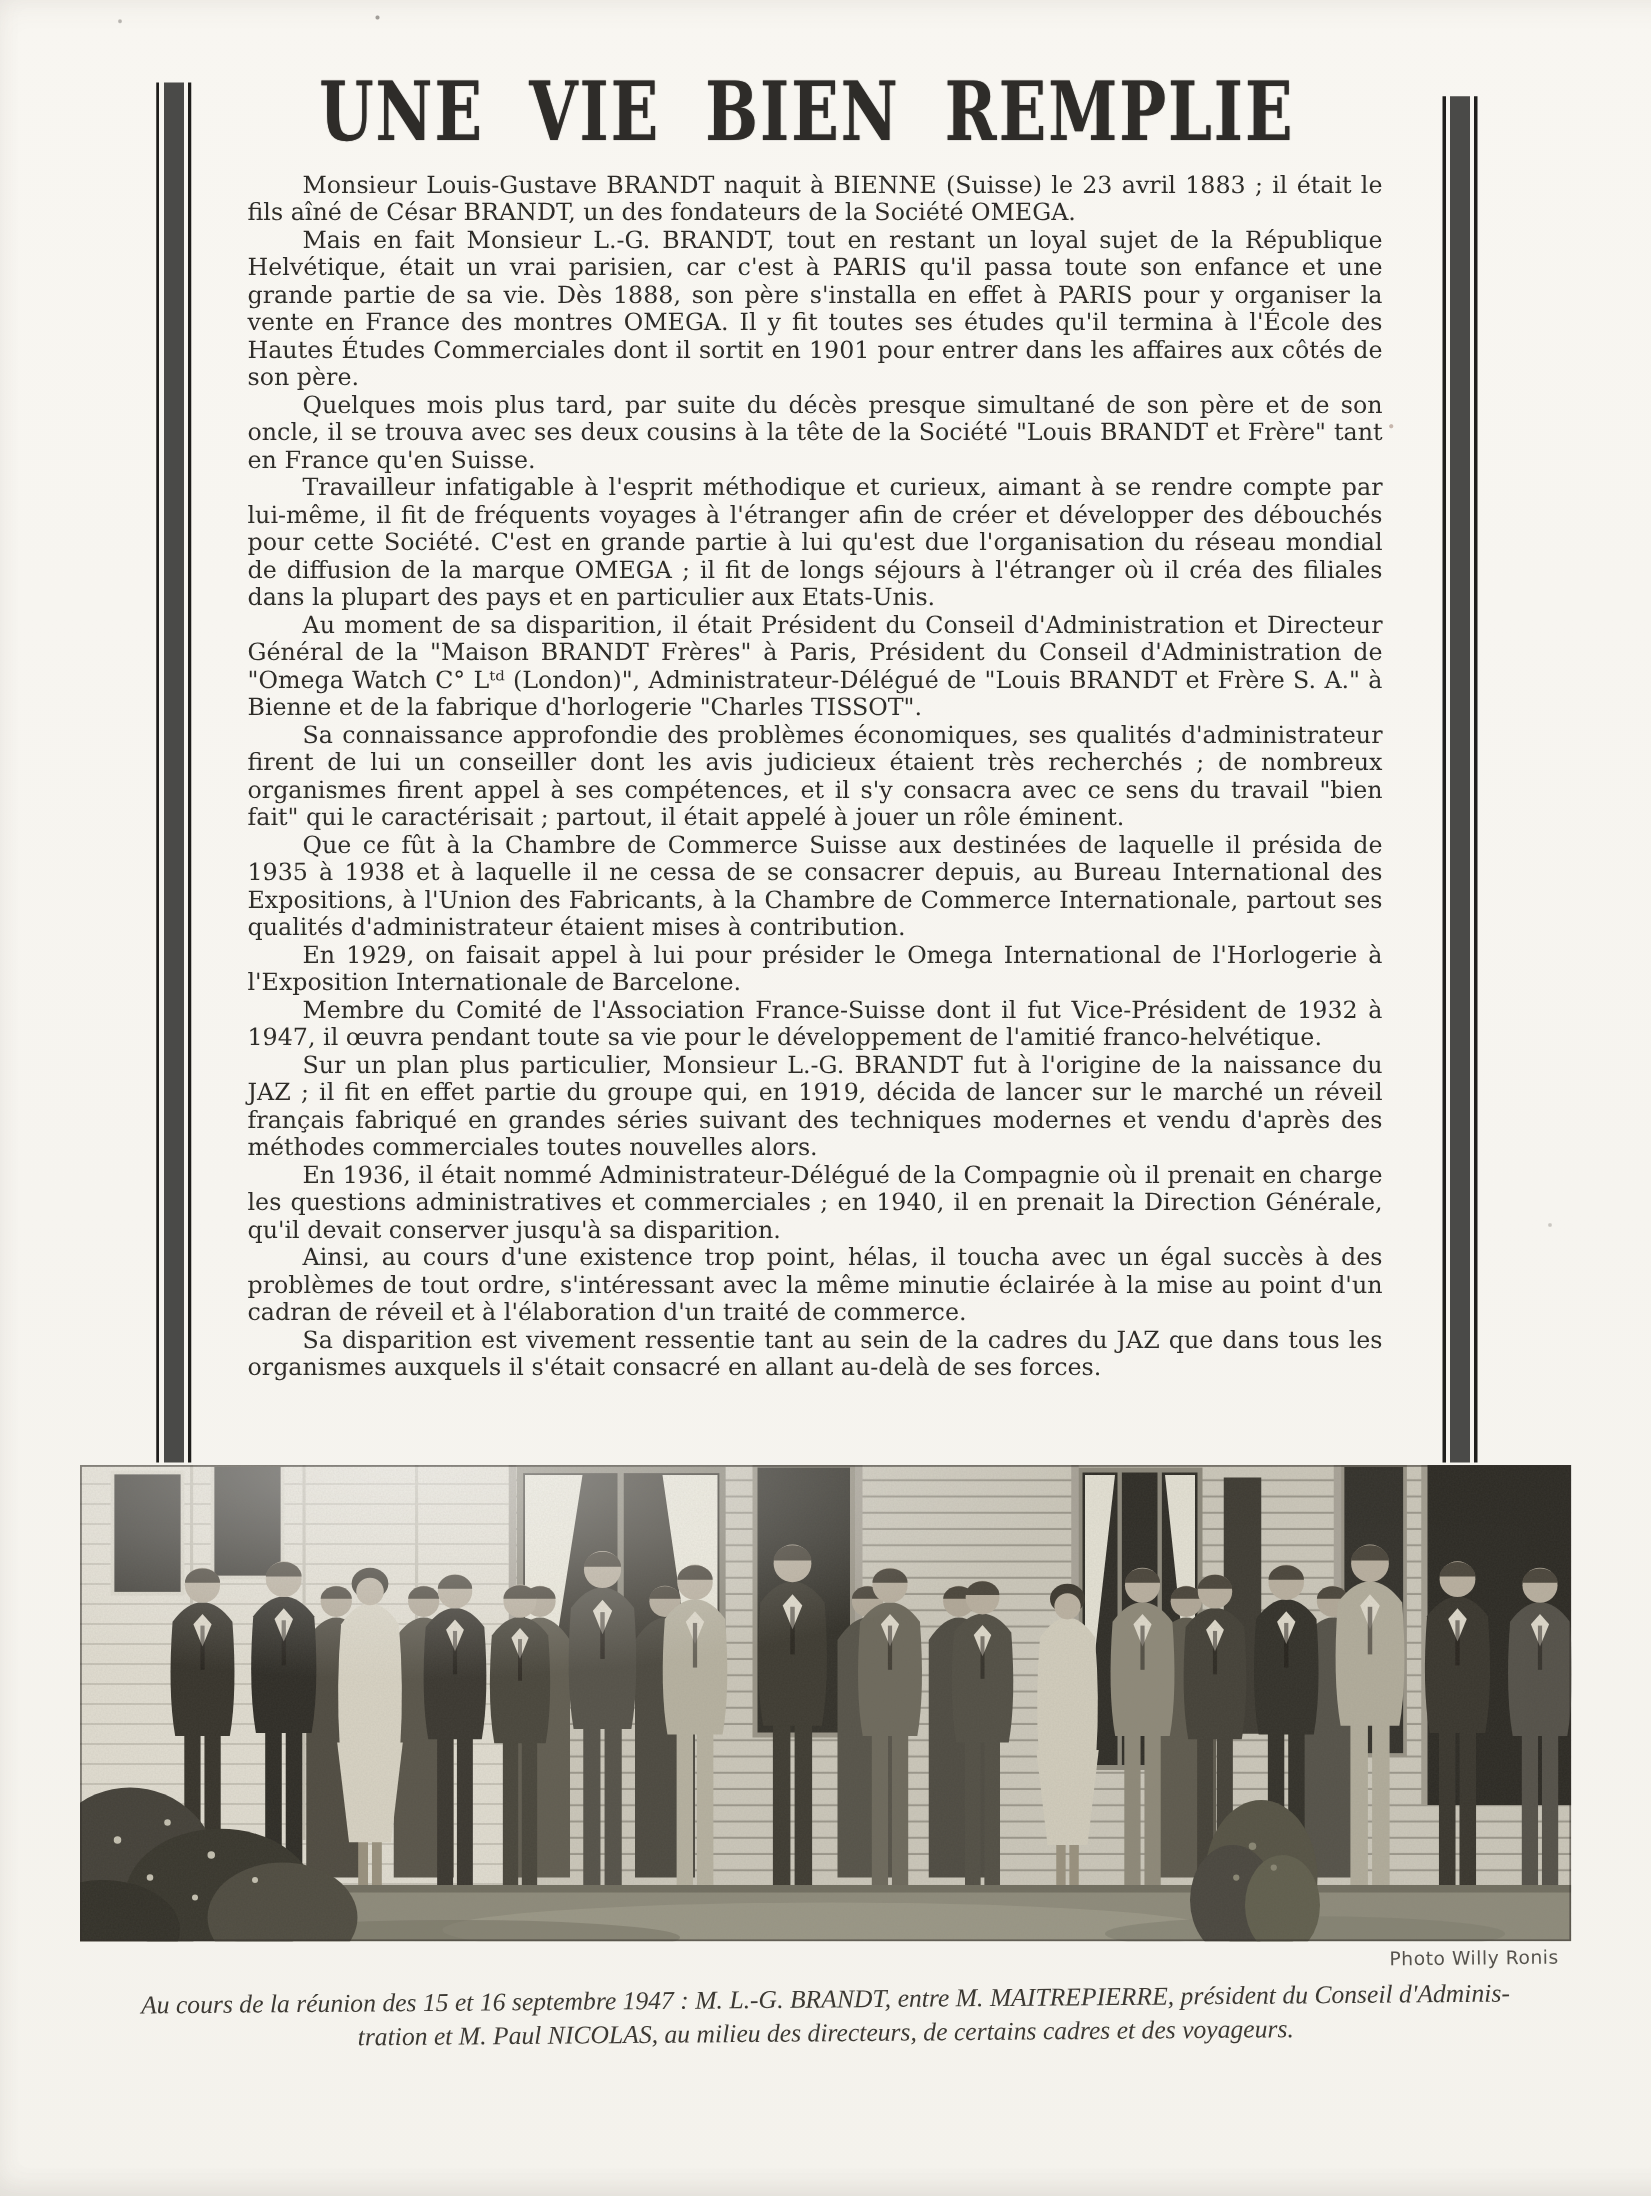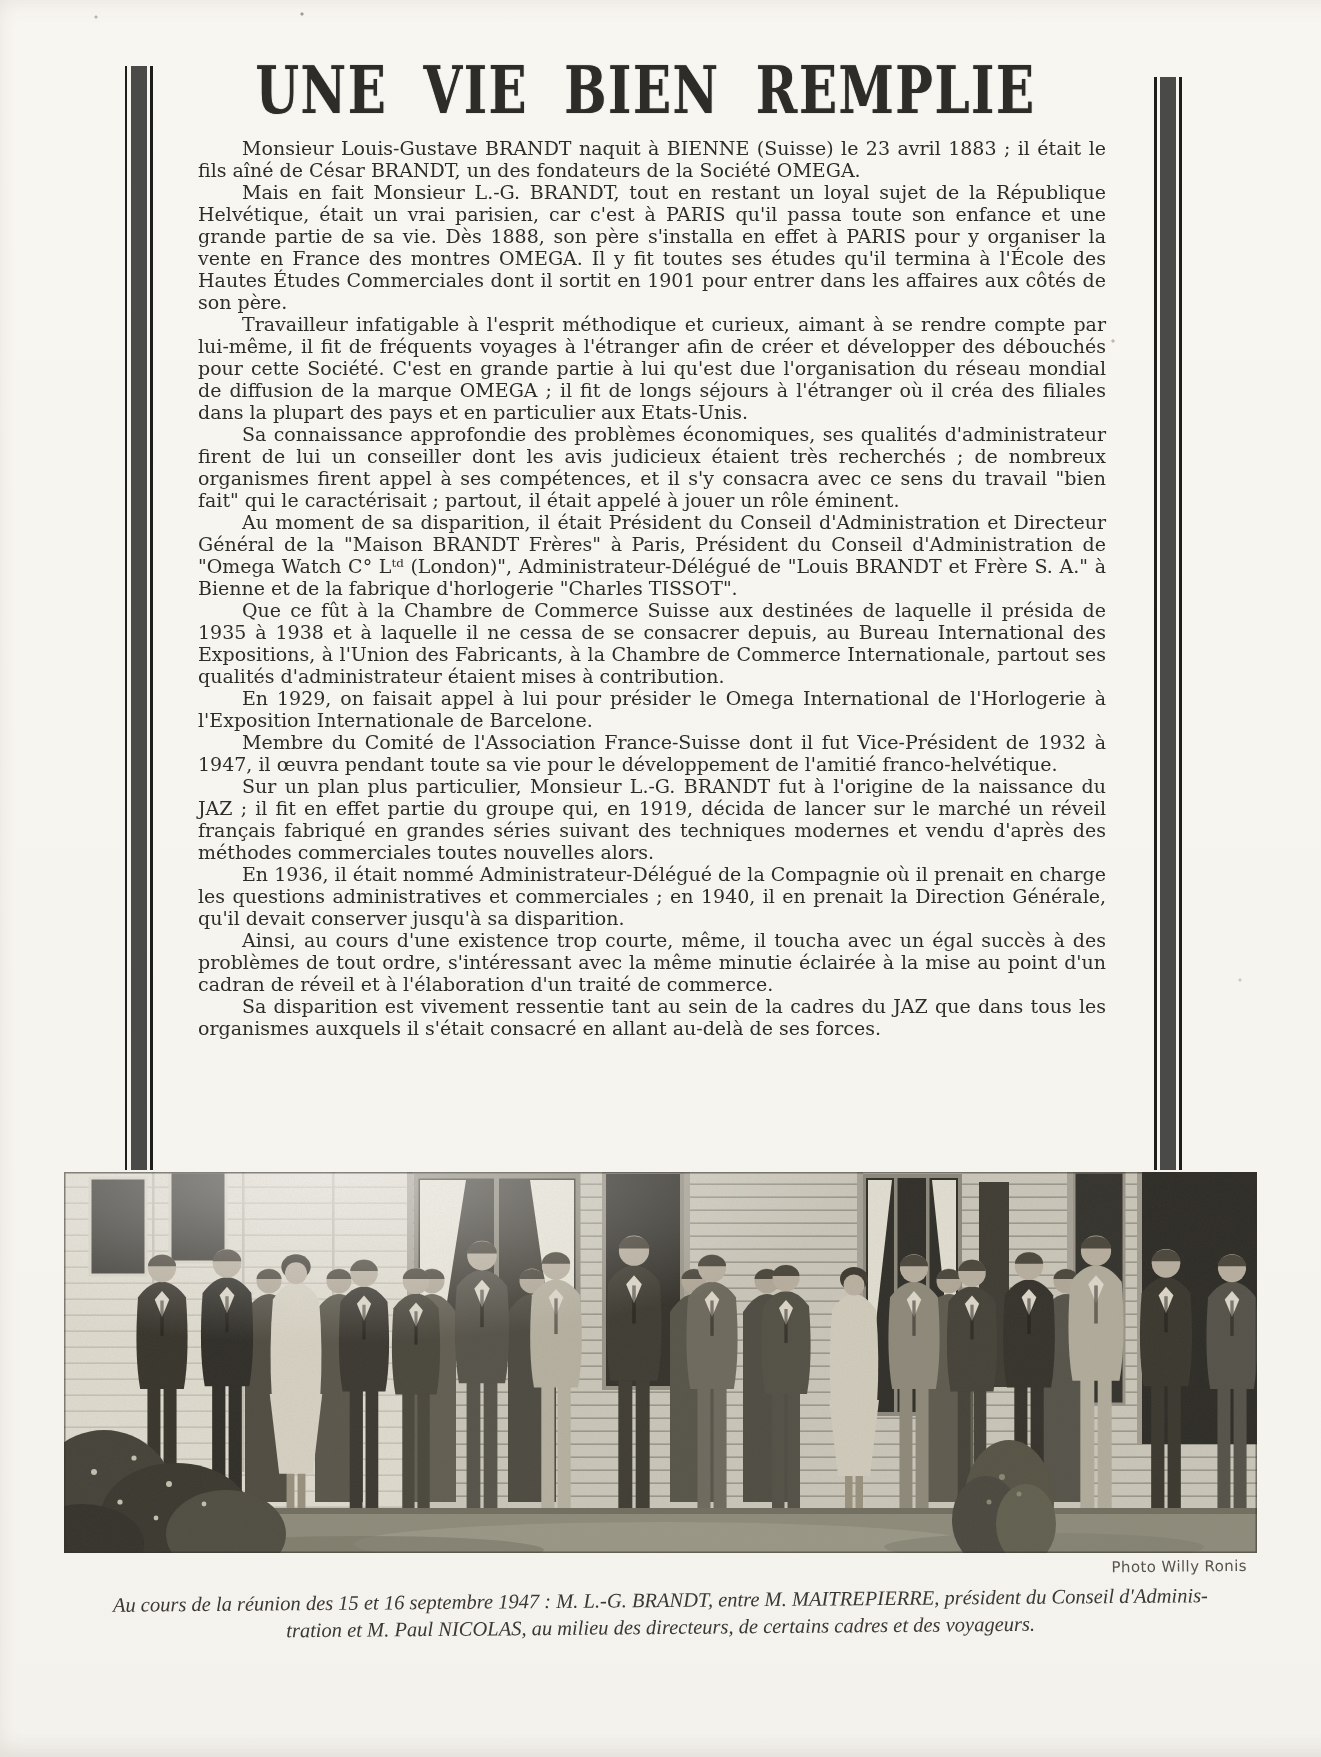--- a/index.html
+++ b/index.html
@@ -84,29 +84,30 @@
     </div>
   <div class="rule-bar right">
       <div class="inner"></div>
     </div>
 
   <div class="title">UNE VIE BIEN REMPLIE</div>
 
   <div class="article">
     <p>Monsieur Louis-Gustave BRANDT naquit à BIENNE (Suisse) le 23 avril 1883 ; il était le fils aîné de César BRANDT, un des fondateurs de la Société OMEGA.</p>
     <p>Mais en fait Monsieur L.-G. BRANDT, tout en restant un loyal sujet de la République Helvétique, était un vrai parisien, car c'est à PARIS qu'il passa toute son enfance et une grande partie de sa vie. Dès 1888, son père s'installa en effet à PARIS pour y organiser la vente en France des montres OMEGA. Il y fit toutes ses études qu'il termina à l'École des Hautes Études Commerciales dont il sortit en 1901 pour entrer dans les affaires aux côtés de son père.</p>
+    <p>Quelques mois plus tard, par suite du décès presque simultané de son père et de son oncle, il se trouva avec ses deux cousins à la tête de la Société "Louis BRANDT et Frère" tant en France qu'en Suisse.</p>
     <p>Travailleur infatigable à l'esprit méthodique et curieux, aimant à se rendre compte par lui-même, il fit de fréquents voyages à l'étranger afin de créer et développer des débouchés pour cette Société. C'est en grande partie à lui qu'est due l'organisation du réseau mondial de diffusion de la marque OMEGA ; il fit de longs séjours à l'étranger où il créa des filiales dans la plupart des pays et en particulier aux Etats-Unis.</p>
+    <p>Au moment de sa disparition, il était Président du Conseil d'Administration et Directeur Général de la "Maison BRANDT Frères" à Paris, Président du Conseil d'Administration de "Omega Watch C° Lᵗᵈ (London)", Administrateur-Délégué de "Louis BRANDT et Frère S. A." à Bienne et de la fabrique d'horlogerie "Charles TISSOT".</p>
     <p>Sa connaissance approfondie des problèmes économiques, ses qualités d'administrateur firent de lui un conseiller dont les avis judicieux étaient très recherchés ; de nombreux organismes firent appel à ses compétences, et il s'y consacra avec ce sens du travail "bien fait" qui le caractérisait ; partout, il était appelé à jouer un rôle éminent.</p>
-    <p>Au moment de sa disparition, il était Président du Conseil d'Administration et Directeur Général de la "Maison BRANDT Frères" à Paris, Président du Conseil d'Administration de "Omega Watch C° Lᵗᵈ (London)", Administrateur-Délégué de "Louis BRANDT et Frère S. A." à Bienne et de la fabrique d'horlogerie "Charles TISSOT".</p>
     <p>Que ce fût à la Chambre de Commerce Suisse aux destinées de laquelle il présida de 1935 à 1938 et à laquelle il ne cessa de se consacrer depuis, au Bureau International des Expositions, à l'Union des Fabricants, à la Chambre de Commerce Internationale, partout ses qualités d'administrateur étaient mises à contribution.</p>
     <p>En 1929, on faisait appel à lui pour présider le Omega International de l'Horlogerie à l'Exposition Internationale de Barcelone.</p>
     <p>Membre du Comité de l'Association France-Suisse dont il fut Vice-Président de 1932 à 1947, il œuvra pendant toute sa vie pour le développement de l'amitié franco-helvétique.</p>
     <p>Sur un plan plus particulier, Monsieur L.-G. BRANDT fut à l'origine de la naissance du JAZ ; il fit en effet partie du groupe qui, en 1919, décida de lancer sur le marché un réveil français fabriqué en grandes séries suivant des techniques modernes et vendu d'après des méthodes commerciales toutes nouvelles alors.</p>
     <p>En 1936, il était nommé Administrateur-Délégué de la Compagnie où il prenait en charge les questions administratives et commerciales ; en 1940, il en prenait la Direction Générale, qu'il devait conserver jusqu'à sa disparition.</p>
-    <p>Ainsi, au cours d'une existence trop courte, même, il toucha avec un égal succès à des problèmes de tout ordre, s'intéressant avec la même minutie éclairée à la mise au point d'un cadran de réveil et à l'élaboration d'un traité de commerce.</p>
+    <p>Ainsi, au cours d'une existence trop point, hélas, il toucha avec un égal succès à des problèmes de tout ordre, s'intéressant avec la même minutie éclairée à la mise au point d'un cadran de réveil et à l'élaboration d'un traité de commerce.</p>
     <p>Sa disparition est vivement ressentie tant au sein de la cadres du JAZ que dans tous les organismes auxquels il s'était consacré en allant au-delà de ses forces.</p>
   </div>
 
   <figure class="photo-figure">
     <svg width="1193" height="381" viewBox="0 0 1193 381" role="img">
       <defs>
         <pattern id="clapL" width="8" height="16" patternUnits="userSpaceOnUse">
           <rect width="8" height="16" fill="#e1ddd1"></rect>
           <rect y="14.4" width="8" height="1.6" fill="rgba(120,115,102,.25)"></rect>
         </pattern>

